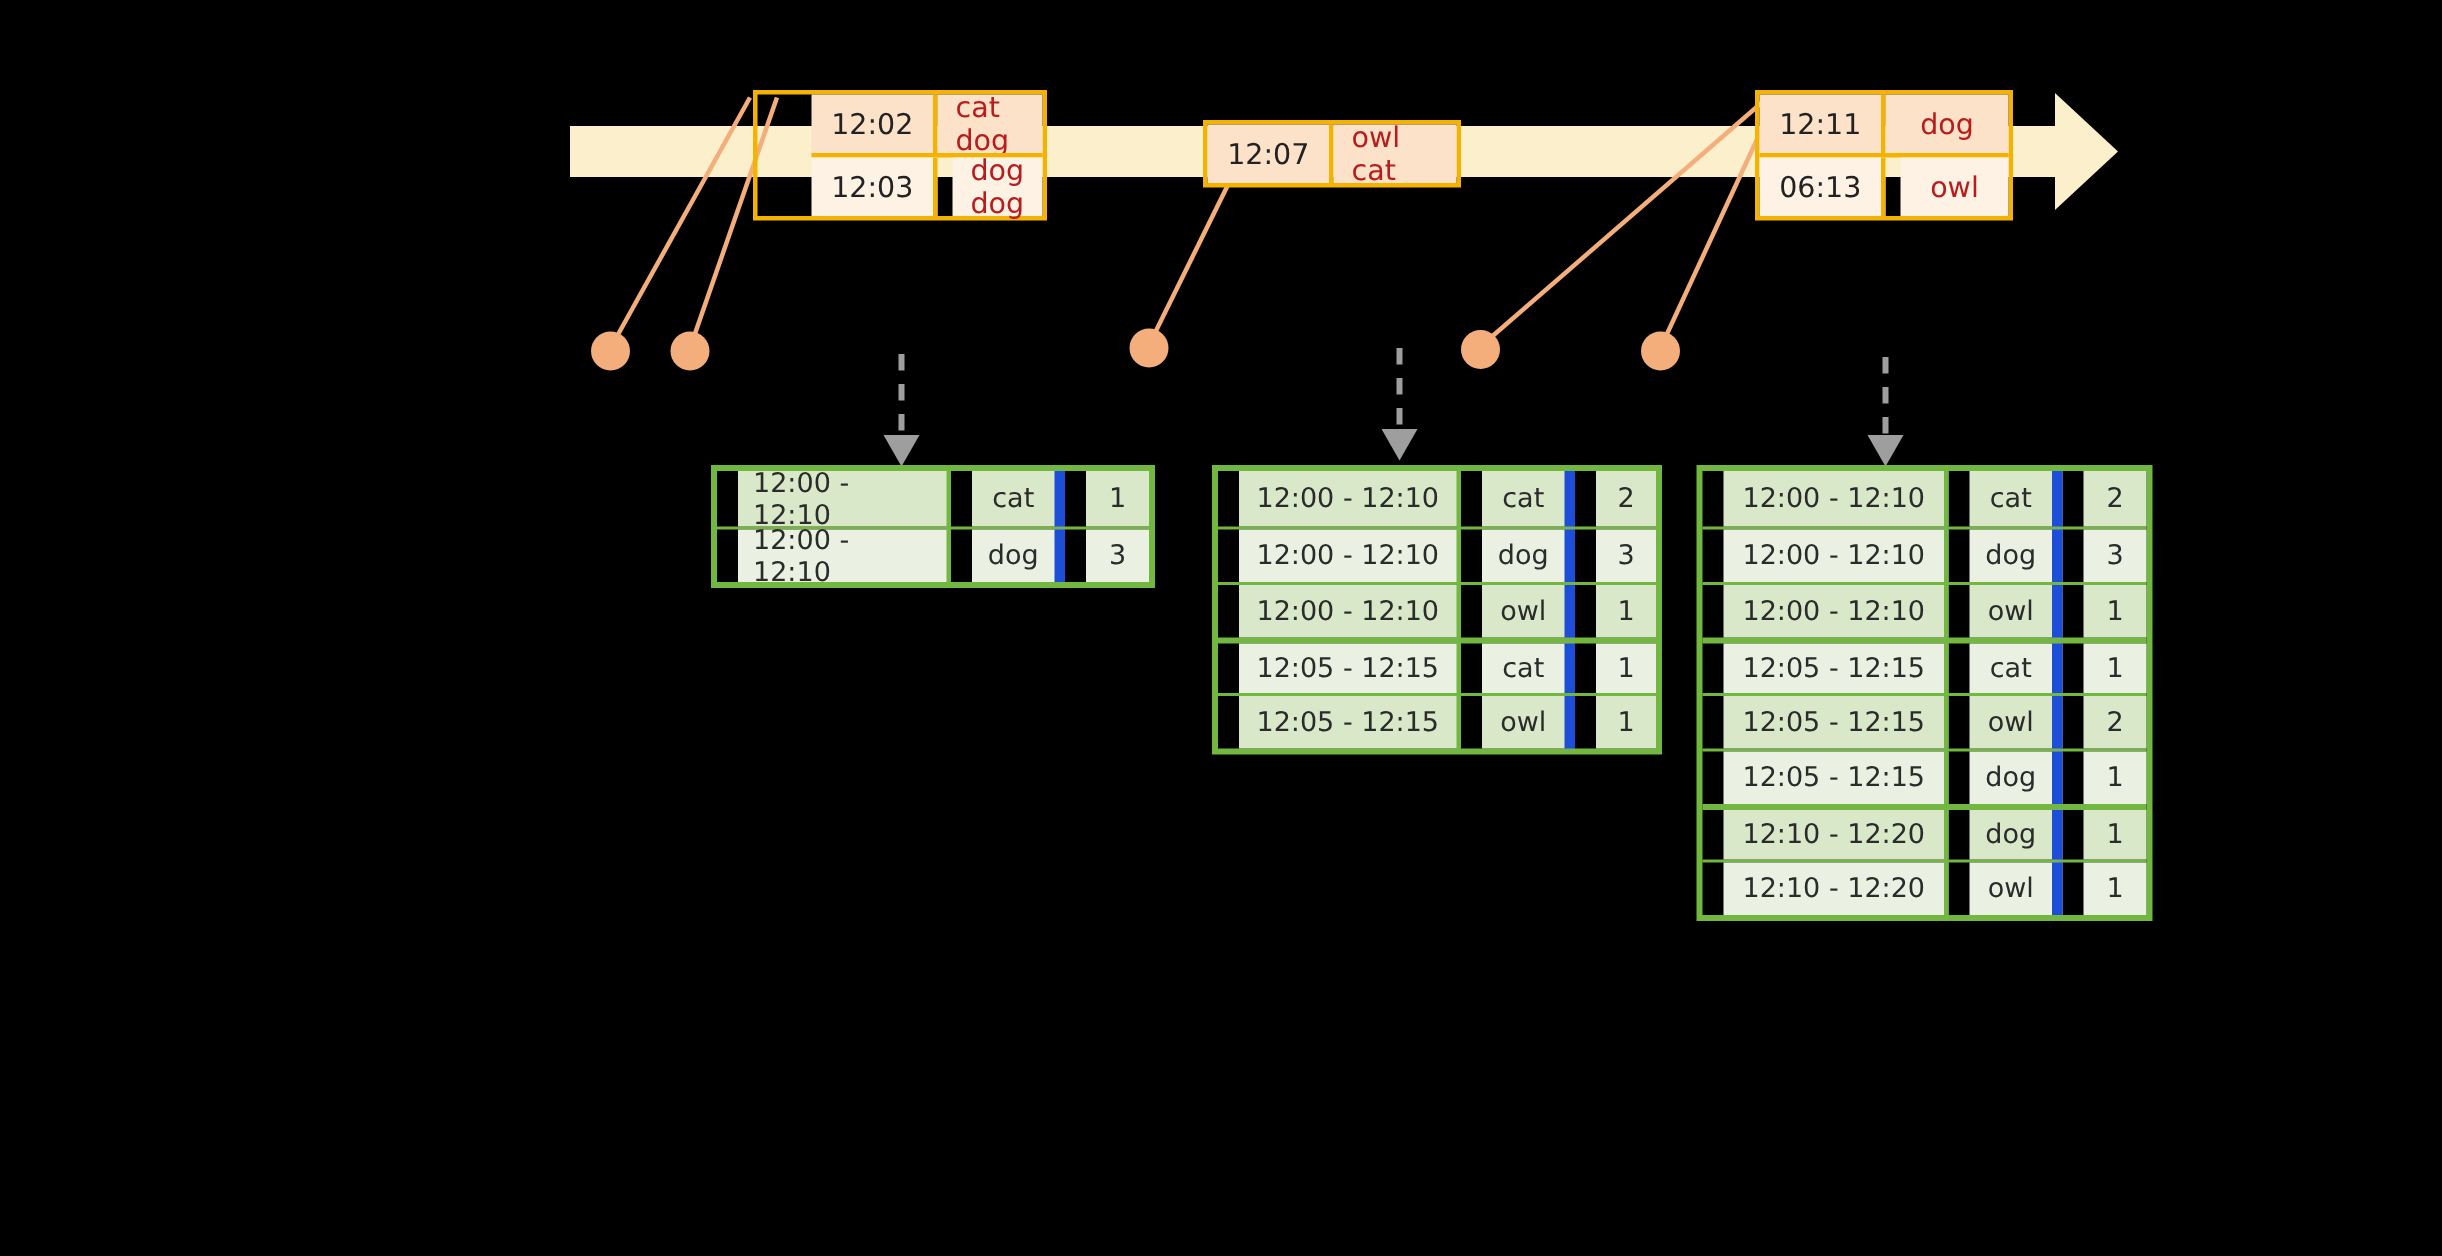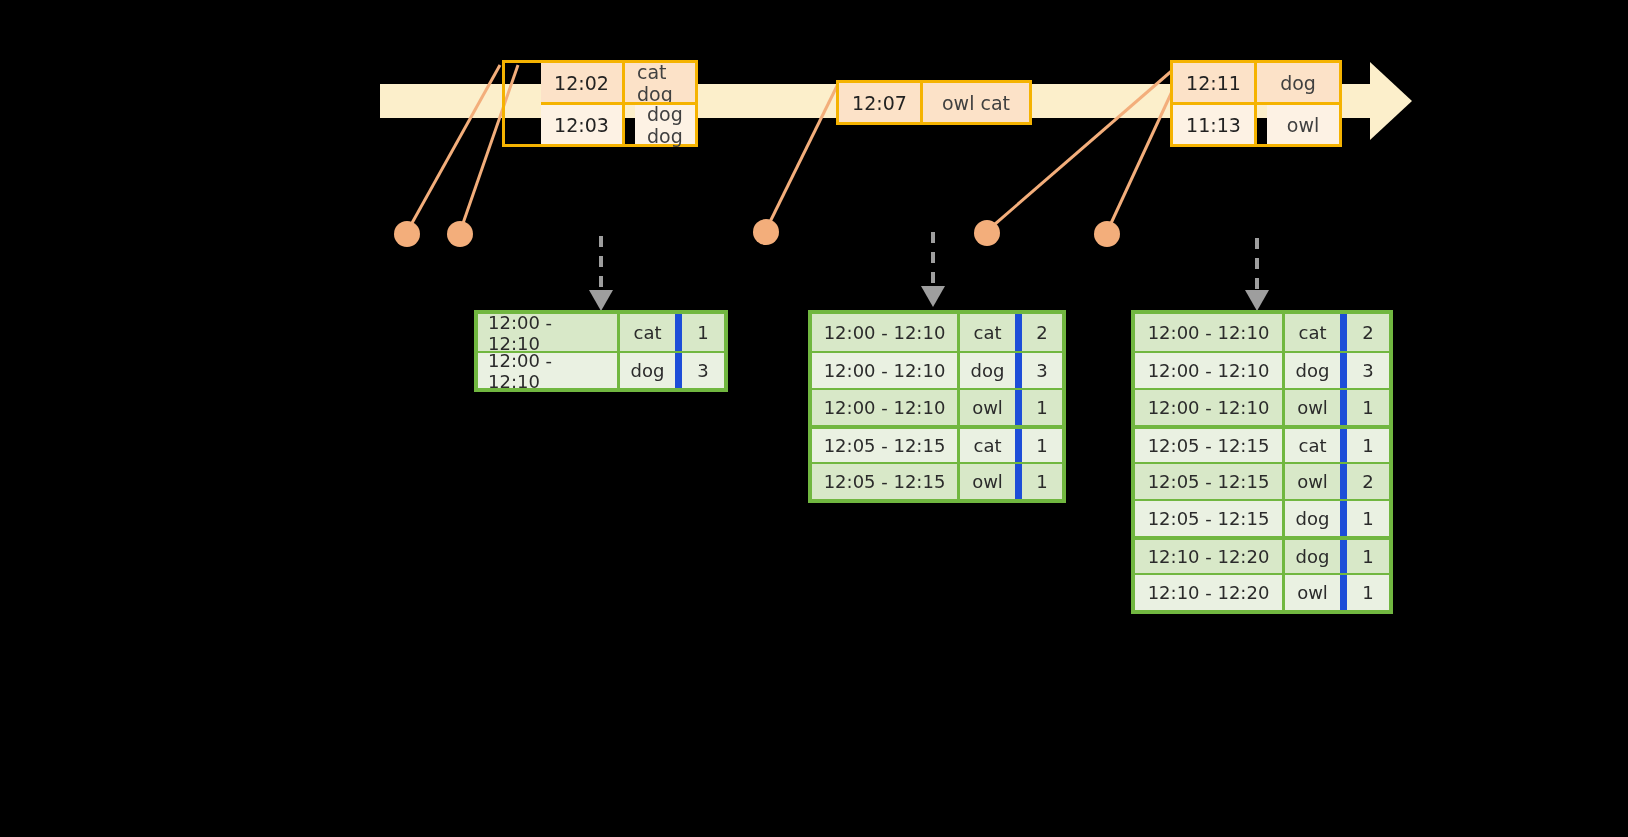--- a/index.html
+++ b/index.html
@@ -54,21 +54,21 @@
     color: #222222;
     border-right: 3px solid #F5B301;
     box-sizing: border-box;
   }
   .event-cell-words {
     flex: 1;
     display: flex;
     align-items: center;
     justify-content: center;
     font-size: 19px;
-    color: #404040;
+    color: #b91c1c;
     box-sizing: border-box;
     padding: 0 12px;
   }
 
   
   .result-table {
     position: absolute;
     border: 4px solid #71B740;
     box-sizing: border-box;
   }
@@ -82,20 +82,21 @@
   .rt-row.group-end + .rt-row { border-top: 4px solid #71B740; }
   .rt-row.dark .rt-cell { background: #D8E8C8; }
   .rt-row.light .rt-cell { background: #EAF1E2; }
   .rt-cell {
     display: flex;
     align-items: center;
     justify-content: center;
     font-size: 18px;
     color: #2b2b2b;
     box-sizing: border-box;
+    margin-left: 14px;
   }
   .rt-window {
     flex: 0 0 auto;
     border-right: 3px solid #71B740;
     padding: 0 10px;
   }
   .rt-word {
     flex: 0 0 auto;
     border-right: 7px solid #1d4ed8;
   }
@@ -160,34 +161,34 @@
     <div class="event-row shade-dark">
       <div class="event-cell-time cell">12:02</div>
       <div class="event-cell-words cell">cat dog</div>
     </div>
     <div class="event-row shade-light">
       <div class="event-cell-time cell">12:03</div>
       <div class="event-cell-words cell">dog dog</div>
     </div>
   </div>
 
-  <div class="event-box" style="left:836px; top:80px; width:196px;justify-content:flex-end;">
+  <div class="event-box" style="left:802px; top:80px; width:172px;justify-content:flex-end;">
     <div class="event-row shade-dark">
       <div class="event-cell-time cell">12:07</div>
       <div class="event-cell-words cell">owl cat</div>
     </div>
   </div>
 
   <div class="event-box" style="left:1170px; top:60px; width:172px;text-align:right;">
     <div class="event-row shade-dark">
       <div class="event-cell-time cell">12:11</div>
       <div class="event-cell-words cell">dog</div>
     </div>
     <div class="event-row shade-light">
-      <div class="event-cell-time cell">11:13</div>
+      <div class="event-cell-time cell">06:13</div>
       <div class="event-cell-words cell">owl</div>
     </div>
   </div>
 
   <div class="result-table t1" style="left:474px; top:310px;">
     <div class="rt-row dark">
       <div class="rt-cell rt-window">12:00 - 12:10</div>
       <div class="rt-cell rt-word">cat</div>
       <div class="rt-cell rt-count">1</div>
     </div>

